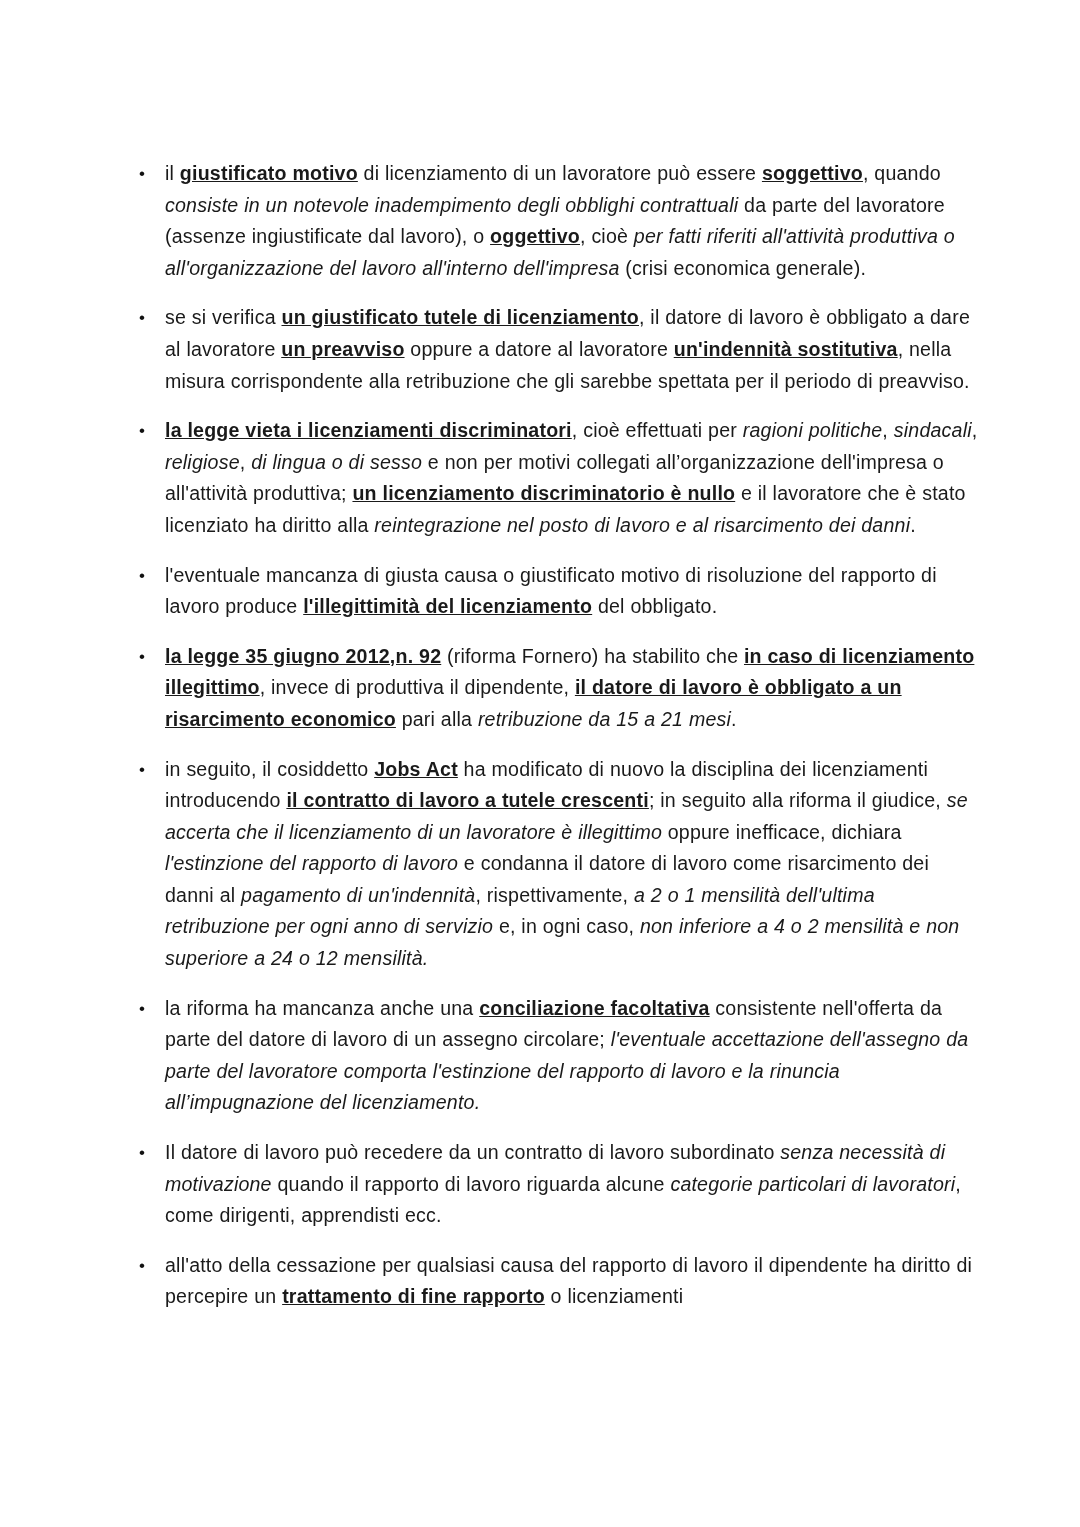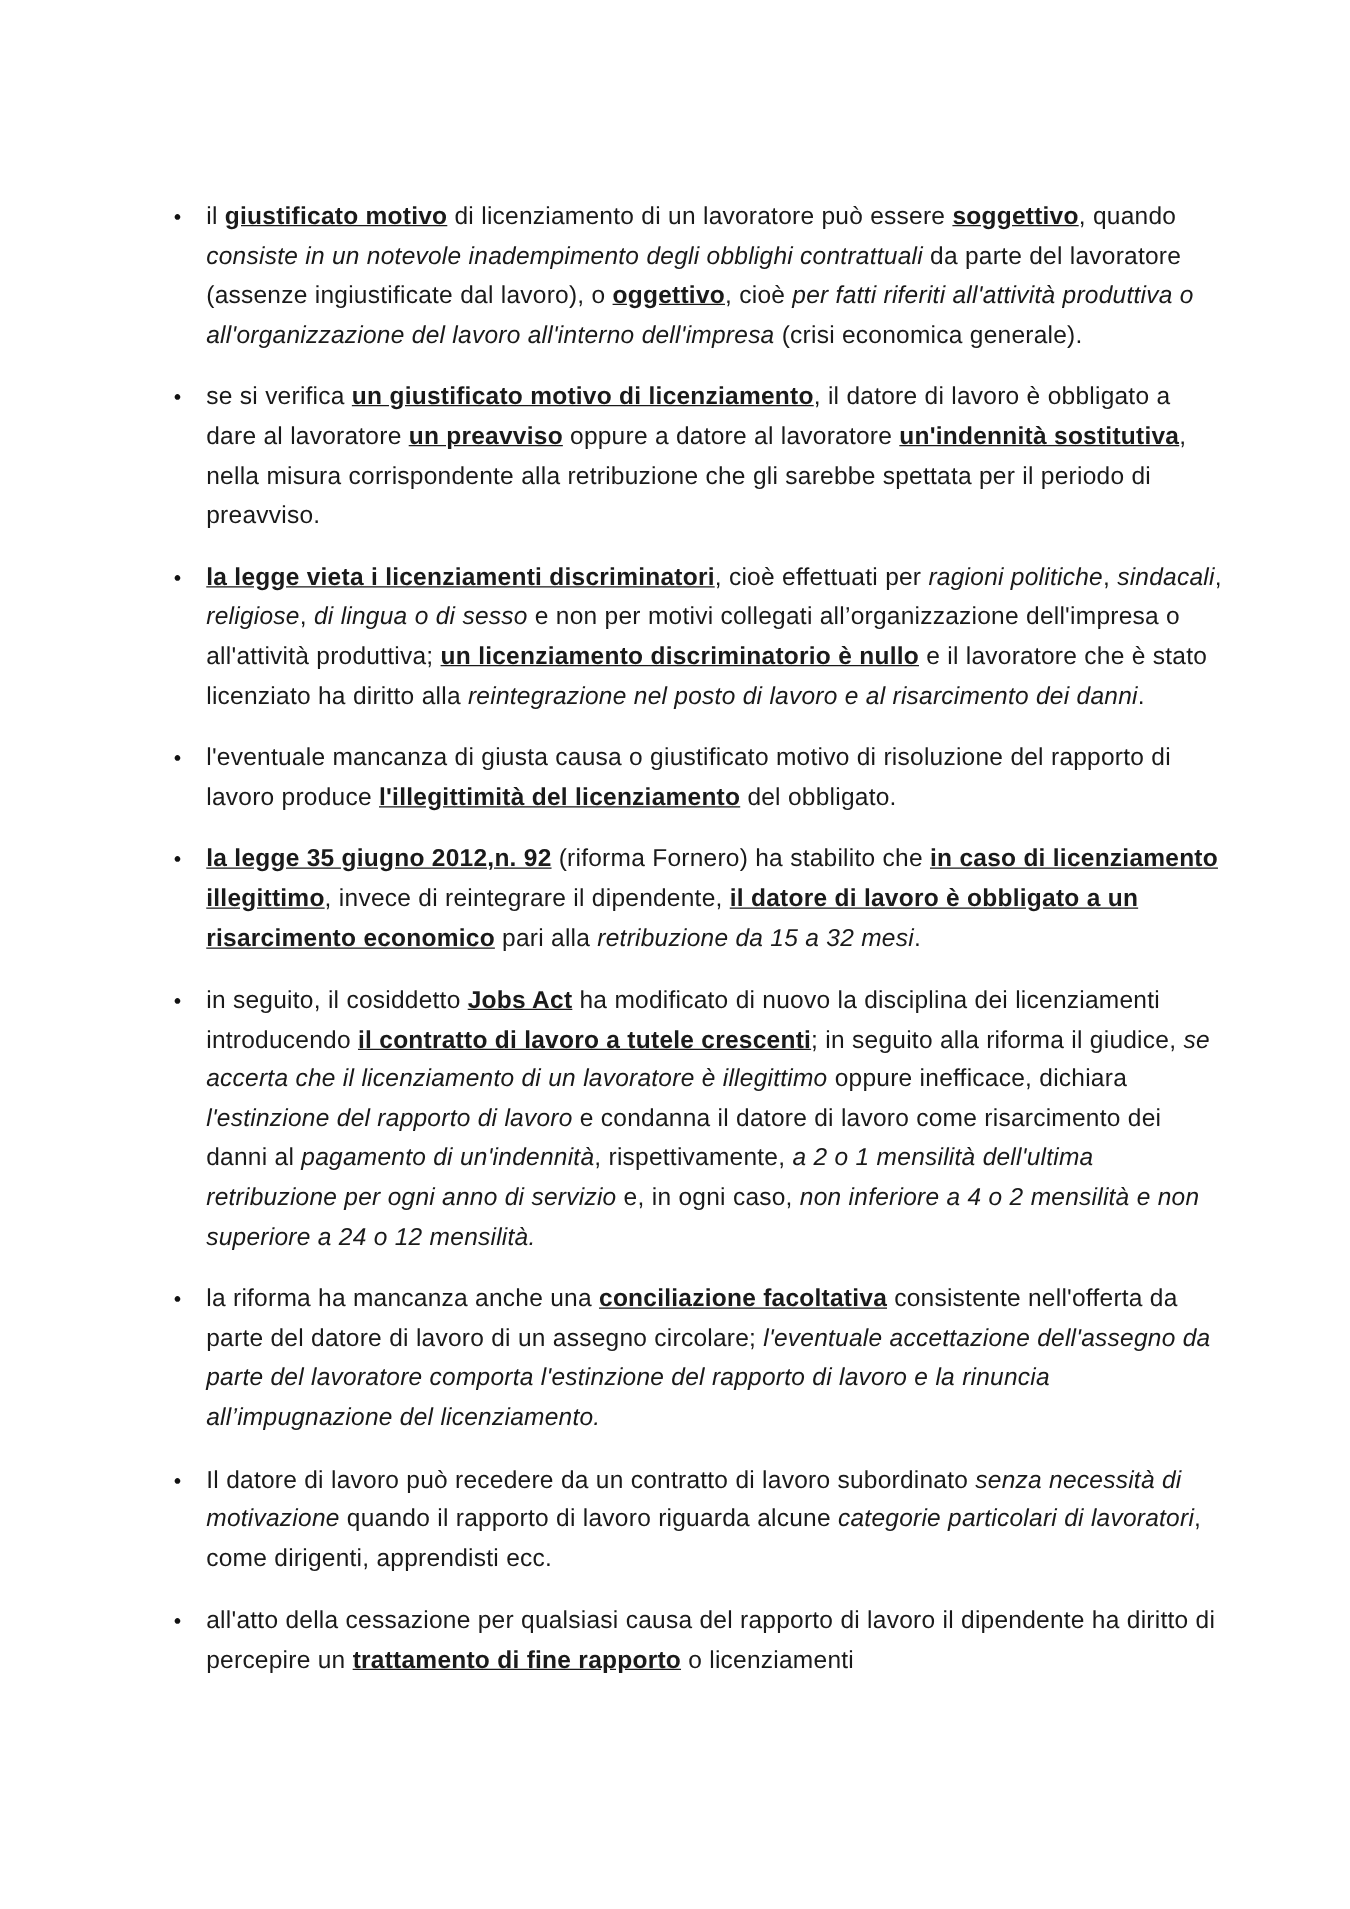--- a/index.html
+++ b/index.html
@@ -74,33 +74,33 @@
 <body>
 
 <div class="page">
   <ul class="note-list">
       <li class="note-item">
         <span class="bullet">•</span>
         <span class="note-text"><span>il </span><b>giustificato motivo</b><span> di licenziamento di un lavoratore può essere </span><b>soggettivo</b><span>, quando </span><i>consiste in un notevole inadempimento degli obblighi contrattuali</i><span> da parte del lavoratore (assenze ingiustificate dal lavoro), o </span><b>oggettivo</b><span>, cioè </span><i>per fatti riferiti all'attività produttiva o all'organizzazione del lavoro all'interno dell'impresa</i><span> (crisi economica generale).</span></span>
       </li>
       <li class="note-item">
         <span class="bullet">•</span>
-        <span class="note-text"><span>se si verifica </span><b>un giustificato motivo di licenziamento</b><span>, il datore di lavoro è obbligato a dare al lavoratore </span><b>un preavviso</b><span> oppure a datore al lavoratore </span><b>un'indennità sostitutiva</b><span>, nella misura corrispondente alla retribuzione che gli sarebbe spettata per il periodo di preavviso.</span></span>
+        <span class="note-text"><span>se si verifica </span><b>un giustificato tutele di licenziamento</b><span>, il datore di lavoro è obbligato a dare al lavoratore </span><b>un preavviso</b><span> oppure a datore al lavoratore </span><b>un'indennità sostitutiva</b><span>, nella misura corrispondente alla retribuzione che gli sarebbe spettata per il periodo di preavviso.</span></span>
       </li>
       <li class="note-item">
         <span class="bullet">•</span>
         <span class="note-text"><b>la legge vieta i licenziamenti discriminatori</b><span>, cioè effettuati per </span><i>ragioni politiche</i><span>, </span><i>sindacali</i><span>, </span><i>religiose</i><span>, </span><i>di lingua o di sesso</i><span> e non per motivi collegati all’organizzazione dell'impresa o all'attività produttiva; </span><b>un licenziamento discriminatorio è nullo</b><span> e il lavoratore che è stato licenziato ha diritto alla </span><i>reintegrazione nel posto di lavoro e al risarcimento dei danni</i><span>.</span></span>
       </li>
       <li class="note-item">
         <span class="bullet">•</span>
         <span class="note-text"><span>l'eventuale mancanza di giusta causa o giustificato motivo di risoluzione del rapporto di lavoro produce </span><b>l'illegittimità del licenziamento</b><span> del obbligato.</span></span>
       </li>
       <li class="note-item">
         <span class="bullet">•</span>
-        <span class="note-text"><b>la legge 35 giugno 2012,n. 92</b><span> (riforma Fornero) ha stabilito che </span><b>in caso di licenziamento illegittimo</b><span>, invece di reintegrare il dipendente, </span><b>il datore di lavoro è obbligato a un risarcimento economico</b><span> pari alla </span><i>retribuzione da 15 a 32 mesi</i><span>.</span></span>
+        <span class="note-text"><b>la legge 35 giugno 2012,n. 92</b><span> (riforma Fornero) ha stabilito che </span><b>in caso di licenziamento illegittimo</b><span>, invece di produttiva il dipendente, </span><b>il datore di lavoro è obbligato a un risarcimento economico</b><span> pari alla </span><i>retribuzione da 15 a 21 mesi</i><span>.</span></span>
       </li>
       <li class="note-item">
         <span class="bullet">•</span>
         <span class="note-text"><span>in seguito, il cosiddetto </span><b>Jobs Act</b><span> ha modificato di nuovo la disciplina dei licenziamenti introducendo </span><b>il contratto di lavoro a tutele crescenti</b><span>; in seguito alla riforma il giudice, </span><i>se accerta che il licenziamento di un lavoratore è illegittimo</i><span> oppure inefficace, dichiara </span><i>l'estinzione del rapporto di lavoro</i><span> e condanna il datore di lavoro come risarcimento dei danni al </span><i>pagamento di un'indennità</i><span>, rispettivamente, </span><i>a 2 o 1 mensilità dell'ultima retribuzione per ogni anno di servizio</i><span> e, in ogni caso, </span><i>non inferiore a 4 o 2 mensilità e non superiore a 24 o 12 mensilità.</i></span>
       </li>
       <li class="note-item">
         <span class="bullet">•</span>
         <span class="note-text"><span>la riforma ha mancanza anche una </span><b>conciliazione facoltativa</b><span> consistente nell'offerta da parte del datore di lavoro di un assegno circolare; </span><i>l'eventuale accettazione dell'assegno da parte del lavoratore comporta l'estinzione del rapporto di lavoro e la rinuncia all’impugnazione del licenziamento.</i></span>
       </li>
       <li class="note-item">

